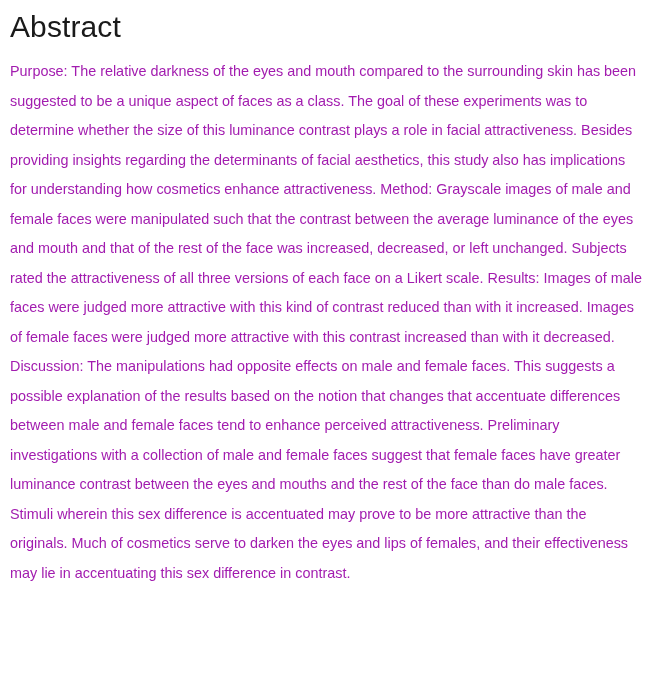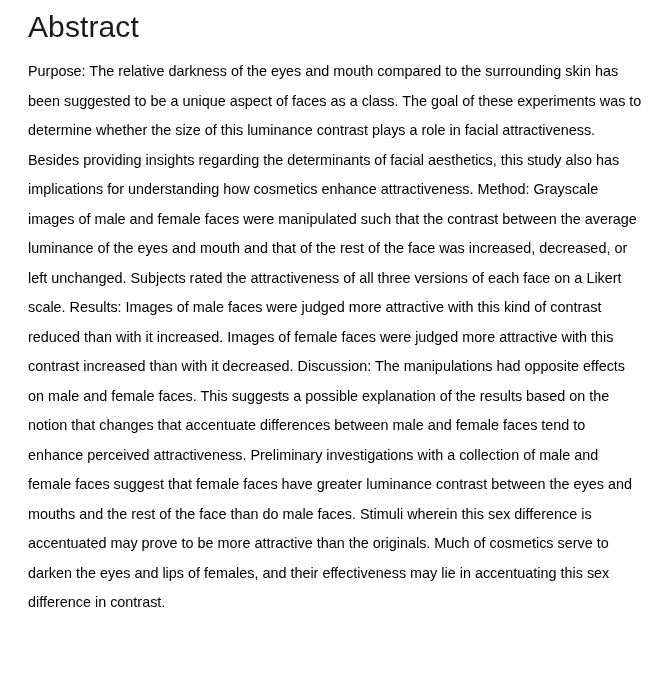--- a/index.html
+++ b/index.html
@@ -11,36 +11,36 @@
     width: 666px;
     height: 673px;
     overflow: hidden;
     font-family: "Liberation Sans", sans-serif;
     color: #222222;
   }
   .page {
     width: 666px;
     height: 673px;
     box-sizing: border-box;
-    padding: 10px 20px 0 28px;
+    padding: 10px 20px 0 10px;
   }
   .abstract-heading {
     font-family: "Liberation Sans", sans-serif;
     font-size: 30px;
     font-weight: normal;
     color: #1a1a1a;
     margin: 0 0 14px 0;
     letter-spacing: 0.1px;
     line-height: 1.1;
   }
   .abstract-body {
     font-family: "Liberation Sans", sans-serif;
     font-size: 14.4px;
     line-height: 29.5px;
-    color: #000000;
+    color: #a21caf;
     text-align: left;
     margin: 0;
     padding-right: 4px;
     white-space: normal;
   }
 </style>
 </head>
 <body>
 
 <div class="page">

